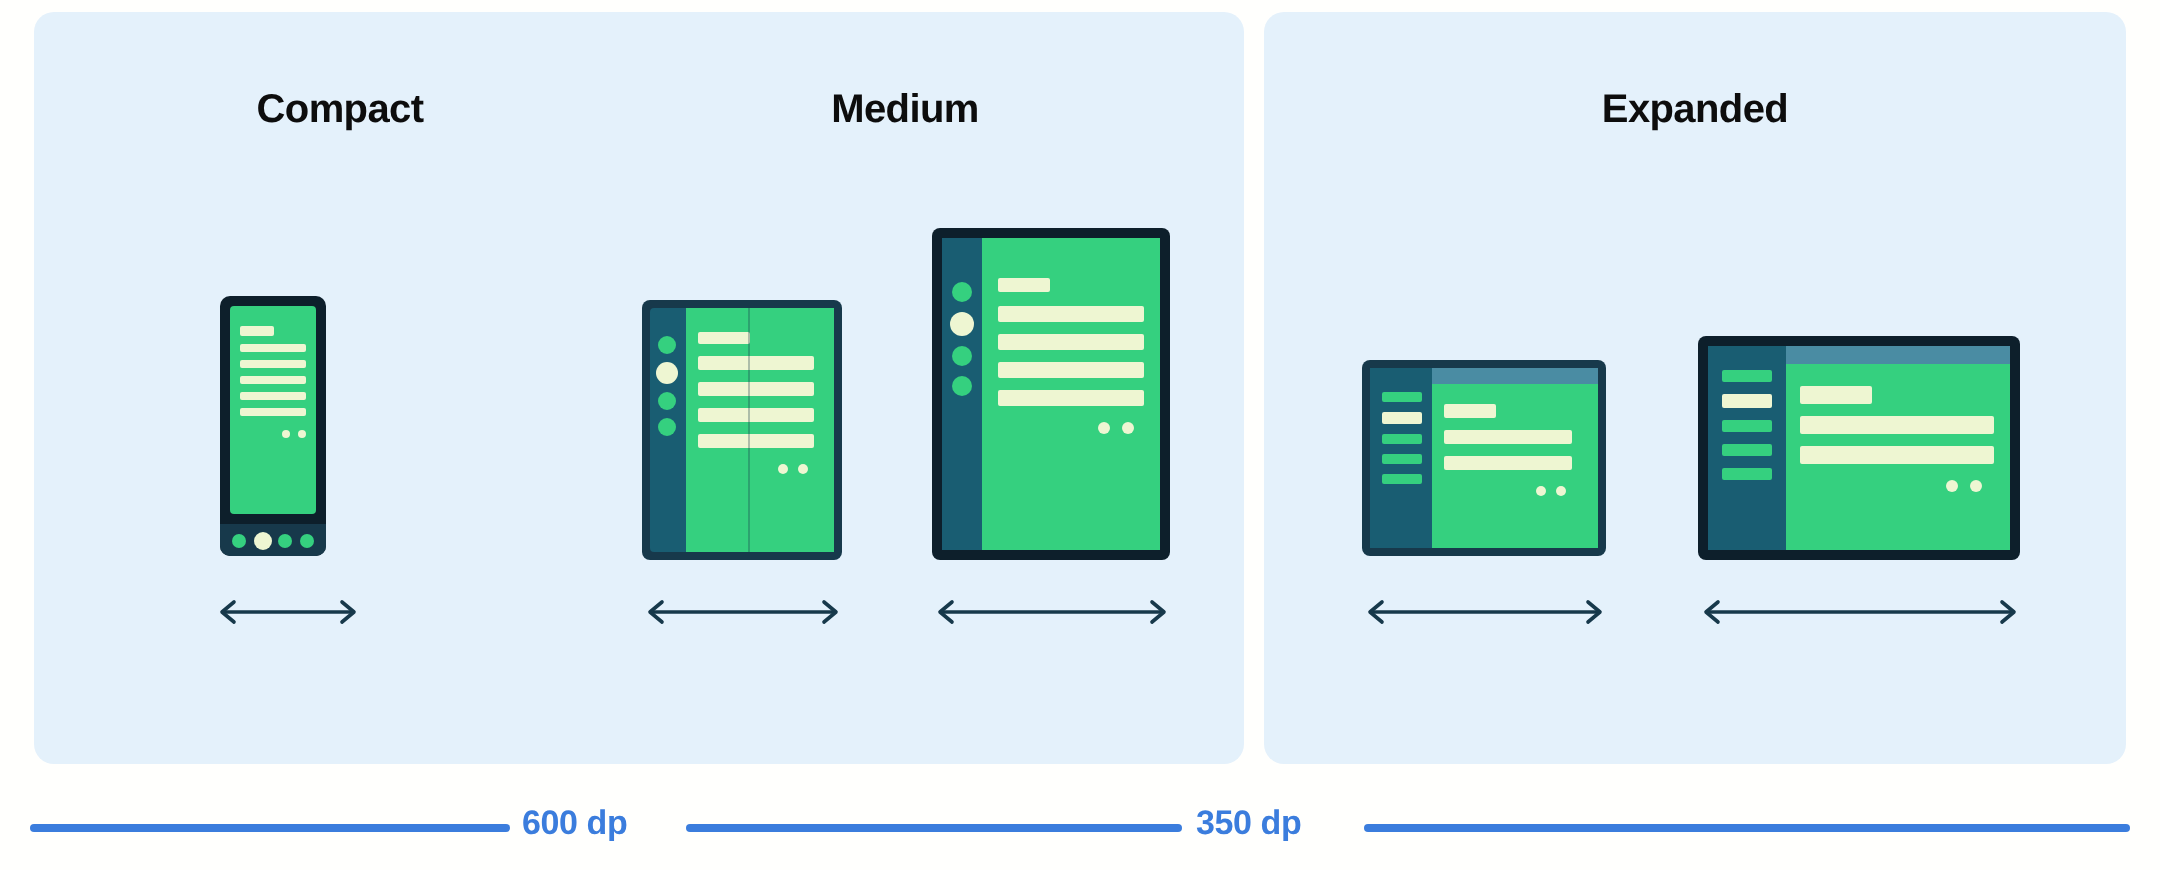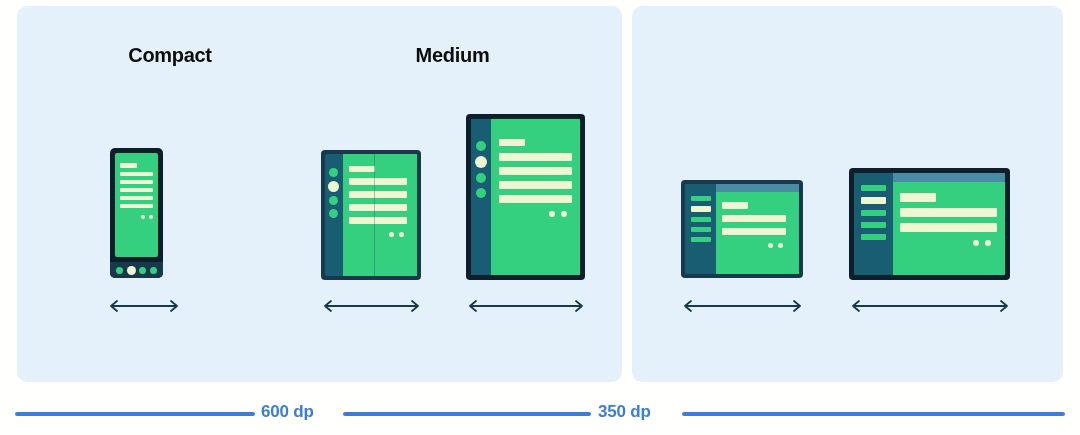--- a/index.html
+++ b/index.html
@@ -217,20 +217,21 @@
     <div class="arrow" style="left:183px; top:292px; width:120px;">
       <svg width="120" height="16" viewBox="0 0 120 16" aria-hidden="true">
         <line x1="5" y1="8" x2="115" y2="8" stroke="#17394b" stroke-width="1.8"></line>
         <polyline points="10,3 4,8 10,13" fill="none" stroke="#17394b" stroke-width="1.8" stroke-linecap="round" stroke-linejoin="round"></polyline>
         <polyline points="110,3 116,8 110,13" fill="none" stroke="#17394b" stroke-width="1.8" stroke-linecap="round" stroke-linejoin="round"></polyline>
       </svg>
     </div>
   </div>
 
   <div class="panel" id="panel-expanded">
+    <div class="panel-title">Expanded</div>
 
     <div class="device" style="left:49px; top:174px; width:122px; height:98px; border-radius:4px; background:#17394b;">
       <div class="rail" style="width:31px; left:4px; top:4px; bottom:4px;">
         <div class="railline" style="left:6px; top:12px; width:20px; height:5px;"></div>
         <div class="railline light" style="left:6px; top:22px; width:20px; height:6px;"></div>
         <div class="railline" style="left:6px; top:33px; width:20px; height:5px;"></div>
         <div class="railline" style="left:6px; top:43px; width:20px; height:5px;"></div>
         <div class="railline" style="left:6px; top:53px; width:20px; height:5px;"></div>
       </div>
       <div class="screen" style="left:35px; top:4px; width:83px; height:90px;">

